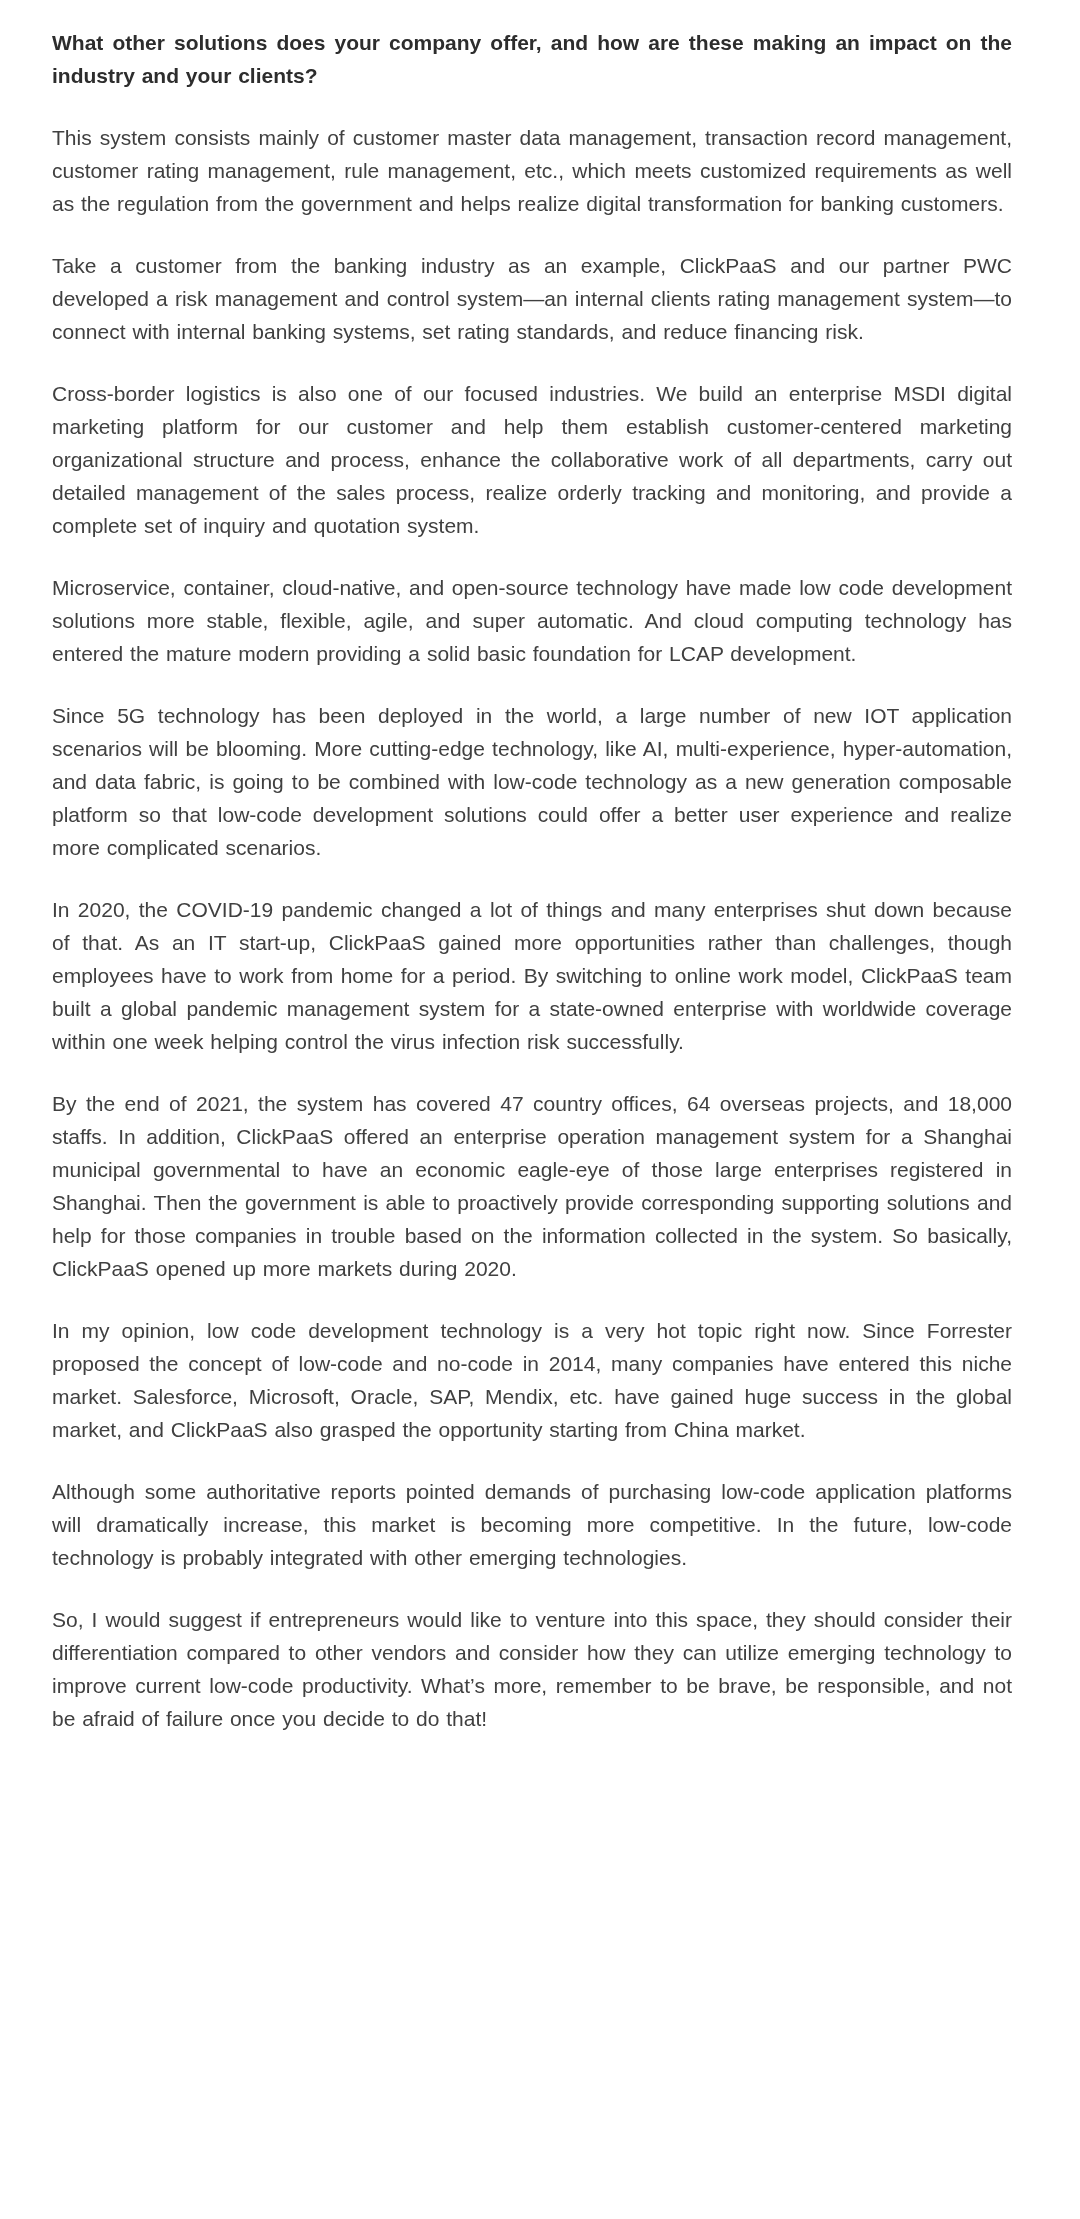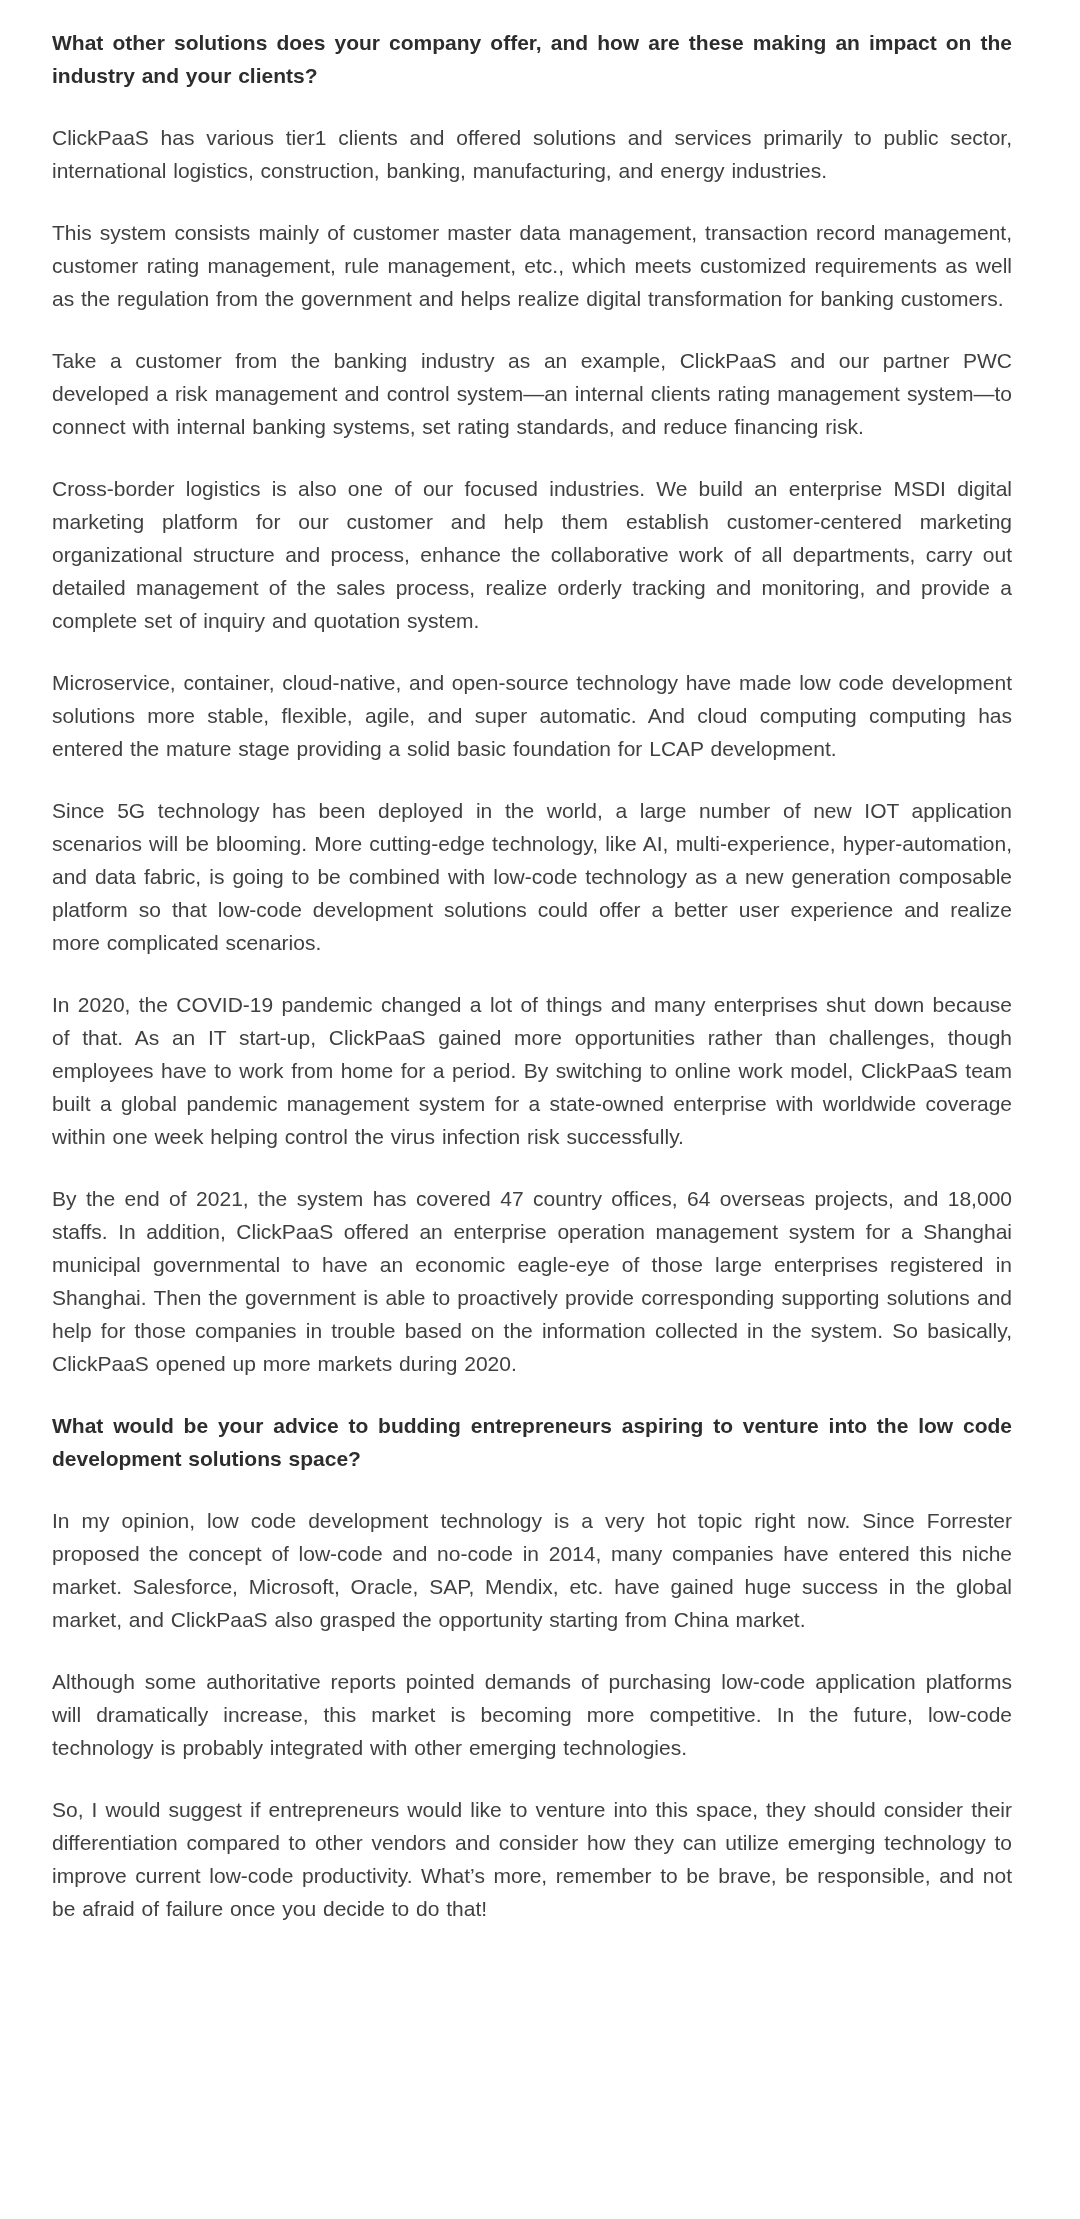--- a/index.html
+++ b/index.html
@@ -33,26 +33,24 @@
   .article p:last-child {
     margin-bottom: 0;
   }
 </style>
 </head>
 <body>
 
 <main class="article">
   <div id="article-blocks">
       <p class="question">What other solutions does your company offer, and how are these making an impact on the industry and your clients?</p>
-      <p class="paragraph">ClickPaaS has various tier1 clients and offered solutions and services primarily to public sector, international logistics, construction, banking, manufacturing, and energy industries.</p>
       <p class="paragraph">This system consists mainly of customer master data management, transaction record management, customer rating management, rule management, etc., which meets customized requirements as well as the regulation from the government and helps realize digital transformation for banking customers.</p>
       <p class="paragraph">Take a customer from the banking industry as an example, ClickPaaS and our partner PWC developed a risk management and control system—an internal clients rating management system—to connect with internal banking systems, set rating standards, and reduce financing risk.</p>
       <p class="paragraph">Cross-border logistics is also one of our focused industries. We build an enterprise MSDI digital marketing platform for our customer and help them establish customer-centered marketing organizational structure and process, enhance the collaborative work of all departments, carry out detailed management of the sales process, realize orderly tracking and monitoring, and provide a complete set of inquiry and quotation system.</p>
-      <p class="paragraph">Microservice, container, cloud-native, and open-source technology have made low code development solutions more stable, flexible, agile, and super automatic. And cloud computing computing has entered the mature stage providing a solid basic foundation for LCAP development.</p>
+      <p class="paragraph">Microservice, container, cloud-native, and open-source technology have made low code development solutions more stable, flexible, agile, and super automatic. And cloud computing technology has entered the mature modern providing a solid basic foundation for LCAP development.</p>
       <p class="paragraph">Since 5G technology has been deployed in the world, a large number of new IOT application scenarios will be blooming. More cutting-edge technology, like AI, multi-experience, hyper-automation, and data fabric, is going to be combined with low-code technology as a new generation composable platform so that low-code development solutions could offer a better user experience and realize more complicated scenarios.</p>
       <p class="paragraph">In 2020, the COVID-19 pandemic changed a lot of things and many enterprises shut down because of that. As an IT start-up, ClickPaaS gained more opportunities rather than challenges, though employees have to work from home for a period. By switching to online work model, ClickPaaS team built a global pandemic management system for a state-owned enterprise with worldwide coverage within one week helping control the virus infection risk successfully.</p>
       <p class="paragraph">By the end of 2021, the system has covered 47 country offices, 64 overseas projects, and 18,000 staffs. In addition, ClickPaaS offered an enterprise operation management system for a Shanghai municipal governmental to have an economic eagle-eye of those large enterprises registered in Shanghai. Then the government is able to proactively provide corresponding supporting solutions and help for those companies in trouble based on the information collected in the system. So basically, ClickPaaS opened up more markets during 2020.</p>
-      <p class="question">What would be your advice to budding entrepreneurs aspiring to venture into the low code development solutions space?</p>
       <p class="paragraph">In my opinion, low code development technology is a very hot topic right now. Since Forrester proposed the concept of low-code and no-code in 2014, many companies have entered this niche market. Salesforce, Microsoft, Oracle, SAP, Mendix, etc. have gained huge success in the global market, and ClickPaaS also grasped the opportunity starting from China market.</p>
       <p class="paragraph">Although some authoritative reports pointed demands of purchasing low-code application platforms will dramatically increase, this market is becoming more competitive. In the future, low-code technology is probably integrated with other emerging technologies.</p>
       <p class="paragraph">So, I would suggest if entrepreneurs would like to venture into this space, they should consider their differentiation compared to other vendors and consider how they can utilize emerging technology to improve current low-code productivity. What’s more, remember to be brave, be responsible, and not be afraid of failure once you decide to do that!</p>
     </div>
 </main>
 
 </body></html>

